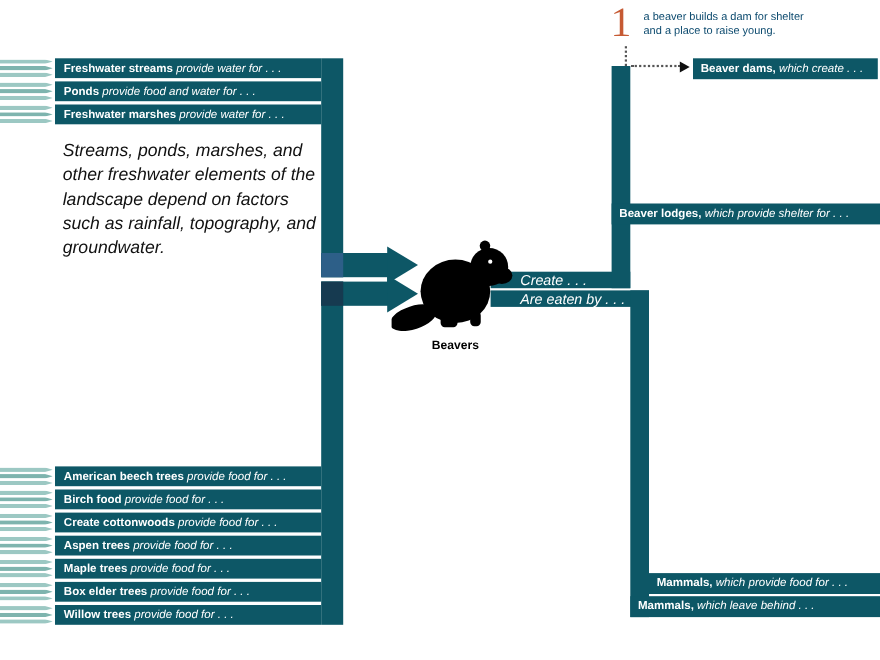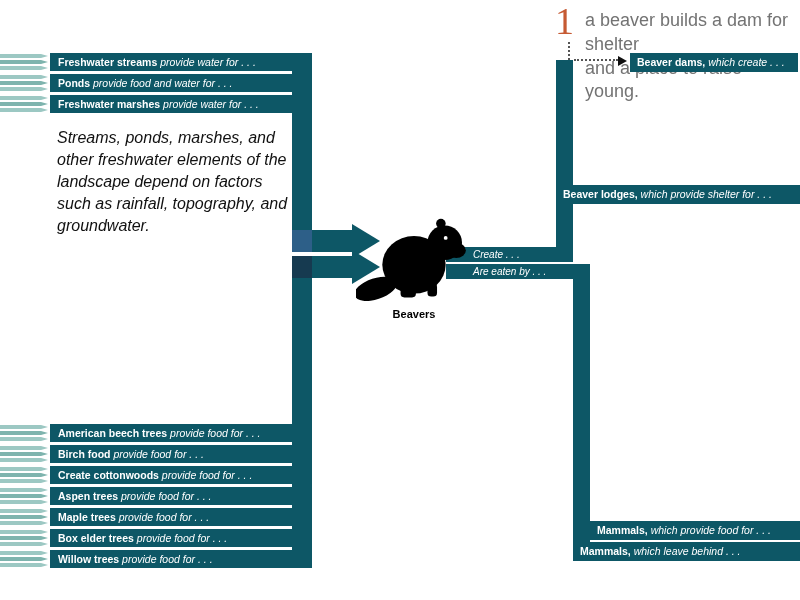--- a/index.html
+++ b/index.html
@@ -20,29 +20,29 @@
   .bar b, .bar-r b { font-weight:700; font-style:normal; }
   .bar i, .bar-r i { font-weight:400; }
 
   
   .bar-r { position:absolute; background:#0d5766; color:#fff; height:19px; font-size:10.5px;
            line-height:19px; padding-left:7px; white-space:nowrap; overflow:hidden; }
 
   .note { position:absolute; left:57px; top:127px; width:240px; font-size:16px; font-style:italic;
           color:#111; line-height:1.38; }
 
-  .band-label { position:absolute; color:#fff; font-size:10px; font-style:italic; line-height:15px; }
+  .band-label { position:absolute; color:#fff; font-size:13px; font-style:italic; line-height:15px; }
 
   .beaver { position:absolute; left:356px; top:212px; width:116px; height:96px; z-index:3; }
   .beaver-label { position:absolute; left:356px; top:308px; width:116px; text-align:center;
                   font-weight:700; font-size:11px; color:#000; z-index:3; }
 
   .step-num { position:absolute; left:555px; top:2px; font-family:"Liberation Serif", serif;
               font-size:38px; color:#c65a33; line-height:1; }
-  .step-text { position:absolute; left:585px; top:9px; font-size:18px; color:#737373; line-height:1.32; }
+  .step-text { position:absolute; left:585px; top:9px; font-size:10px; color:#0c4a6e; line-height:1.32; }
 
   .dot-v { position:absolute; left:568px; top:42px; height:18px; width:0; border-left:2px dotted #555; }
   .dot-h { position:absolute; left:574px; top:59px; width:44px; height:0; border-top:2px dotted #555; }
   .tri   { position:absolute; left:618px; top:56px; width:0; height:0;
            border-top:5px solid transparent; border-bottom:5px solid transparent;
            border-left:9px solid #101010; }
 </style>
 </head>
 <body>
 

